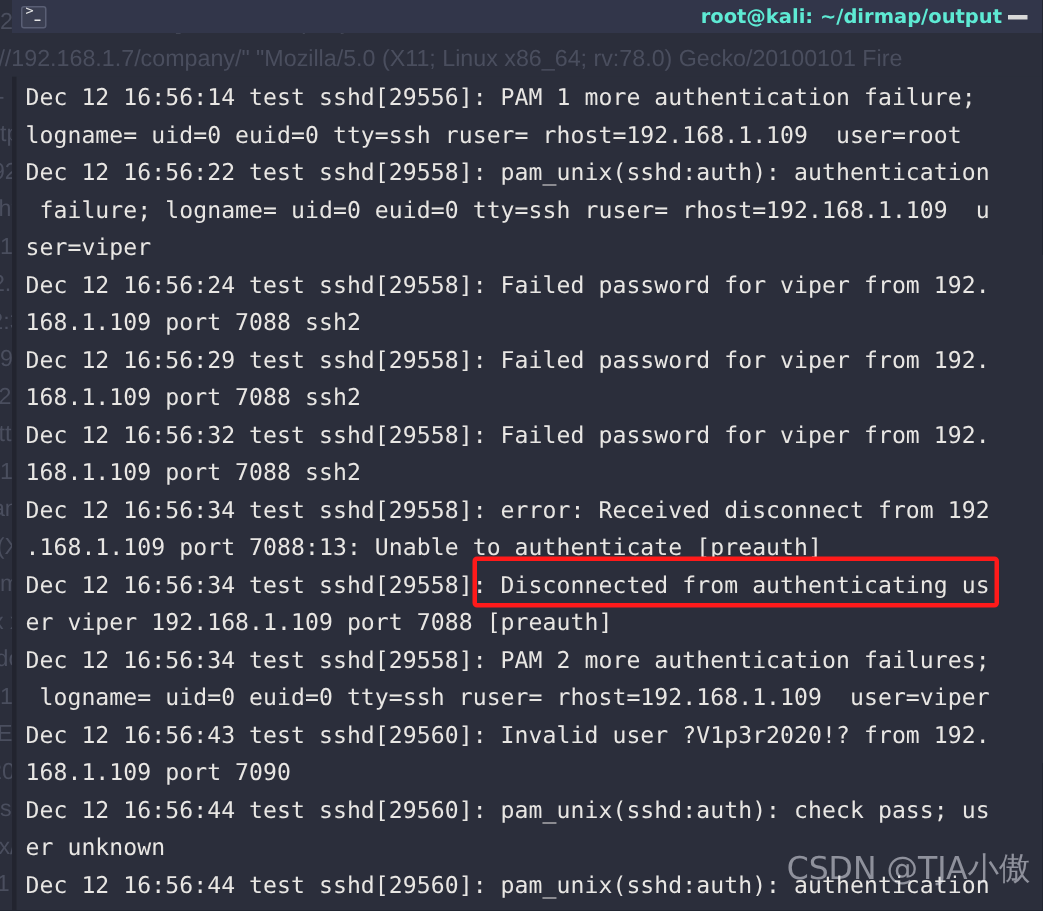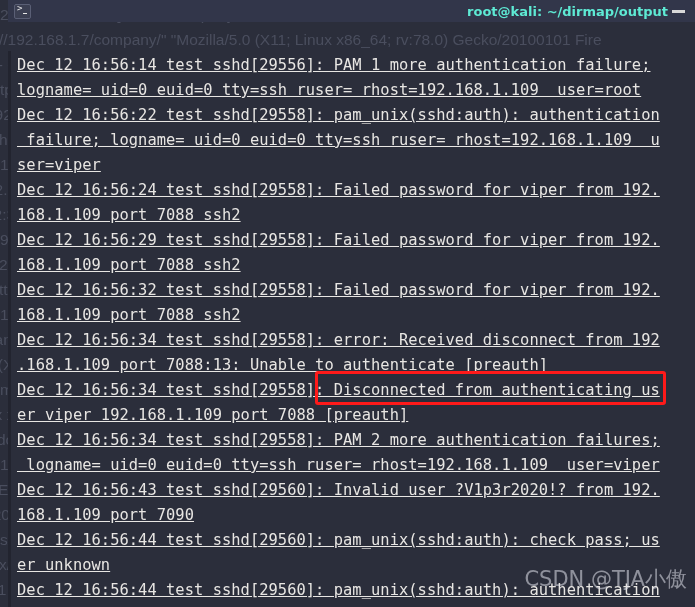--- a/index.html
+++ b/index.html
@@ -142,21 +142,21 @@
     left: 9px;
     top: 2px;
     right: 0;
     color: #e8e6e3;
     font-family: "DejaVu Sans Mono", "Liberation Mono", monospace;
     font-size: 15.4px;
     line-height: 25px;
     white-space: pre;
     letter-spacing: 0.05px;
   }
-  .tline { height: 25px; text-decoration: underline; }
+  .tline { height: 25px; }
 
   
   .redbox {
     position: absolute;
     left: 307px;
     top: 371px;
     width: 351px;
     height: 34px;
     border: 3px solid #ff1a1a;
     border-radius: 3px;

